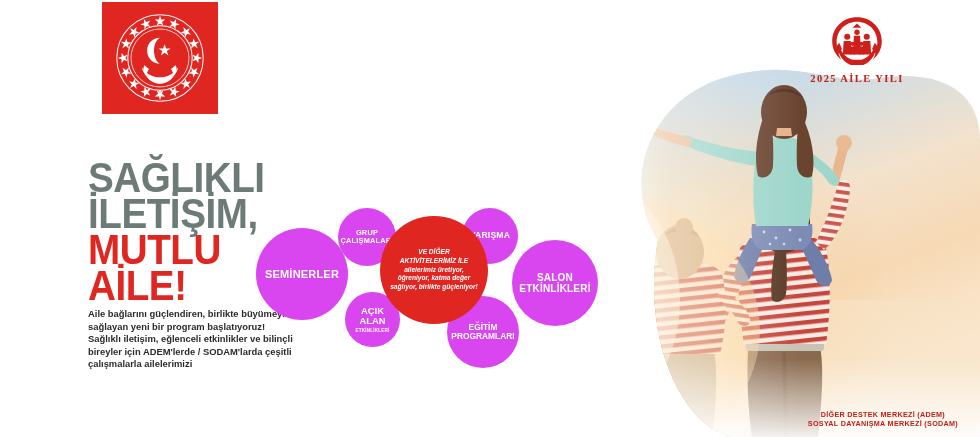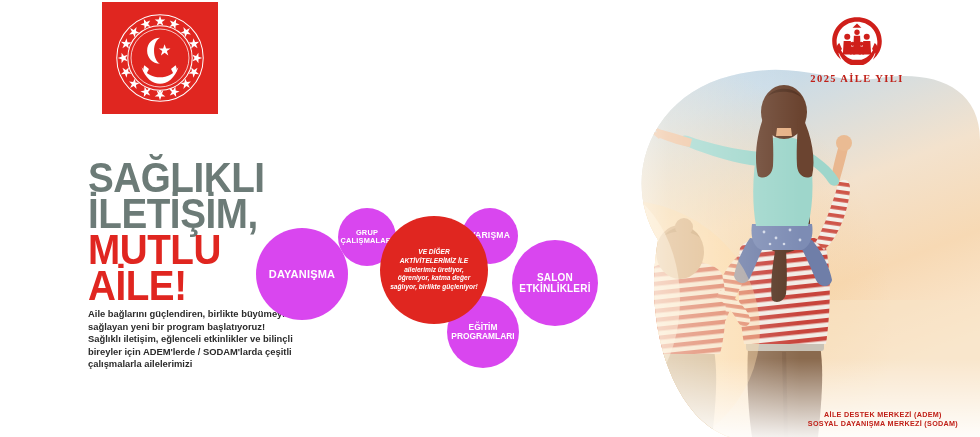--- a/index.html
+++ b/index.html
@@ -356,30 +356,37 @@
   </div>
 
   <div class="body-copy">
     <p>Aile bağlarını güçlendiren, birlikte büyümeyi sağlayan yeni bir program başlatıyoruz! Sağlıklı iletişim, eğlenceli etkinlikler ve bilinçli bireyler için ADEM'lerde / SODAM'larda çeşitli çalışmalarla ailelerimizi</p>
   </div>
 
 
   <div class="cluster">
 
     <div class="bubble gray b-seminerler">
-      <span>DAYANIŞMA</span>
+      <span>SEMİNERLER</span>
     </div>
 
     <div class="bubble gray b-grup">
       <span>
         <span>GRUP</span><br>
         <span>ÇALIŞMALARI</span>
       </span>
     </div>
 
+    <div class="bubble gray b-acik">
+      <span>
+        <span>AÇIK</span><br>
+        <span>ALAN</span>
+        <span class="sub">ETKİNLİKLERİ</span>
+      </span>
+    </div>
 
     <div class="bubble red b-red">
       <span class="red-text">
         <span class="cap">VE DİĞER</span><br>
         <span class="cap">AKTİVİTELERİMİZ İLE</span><br>
         <span>ailelerimiz üretiyor, öğreniyor, katma değer sağlıyor, birlikte güçleniyor!</span>
       </span>
     </div>
 
     <div class="bubble gray b-yarisma">
@@ -395,17 +402,17 @@
 
     <div class="bubble gray b-egitim">
       <span>
         <span>EĞİTİM</span><br>
         <span>PROGRAMLARI</span>
       </span>
     </div>
   </div>
 
   <div class="footer">
-    <div>AİLE DESTEK MERKEZİ (ADEM)</div>
+    <div>DİĞER DESTEK MERKEZİ (ADEM)</div>
     <div>SOSYAL DAYANIŞMA MERKEZİ (SODAM)</div>
   </div>
 
 </div>
 
 </body></html>

